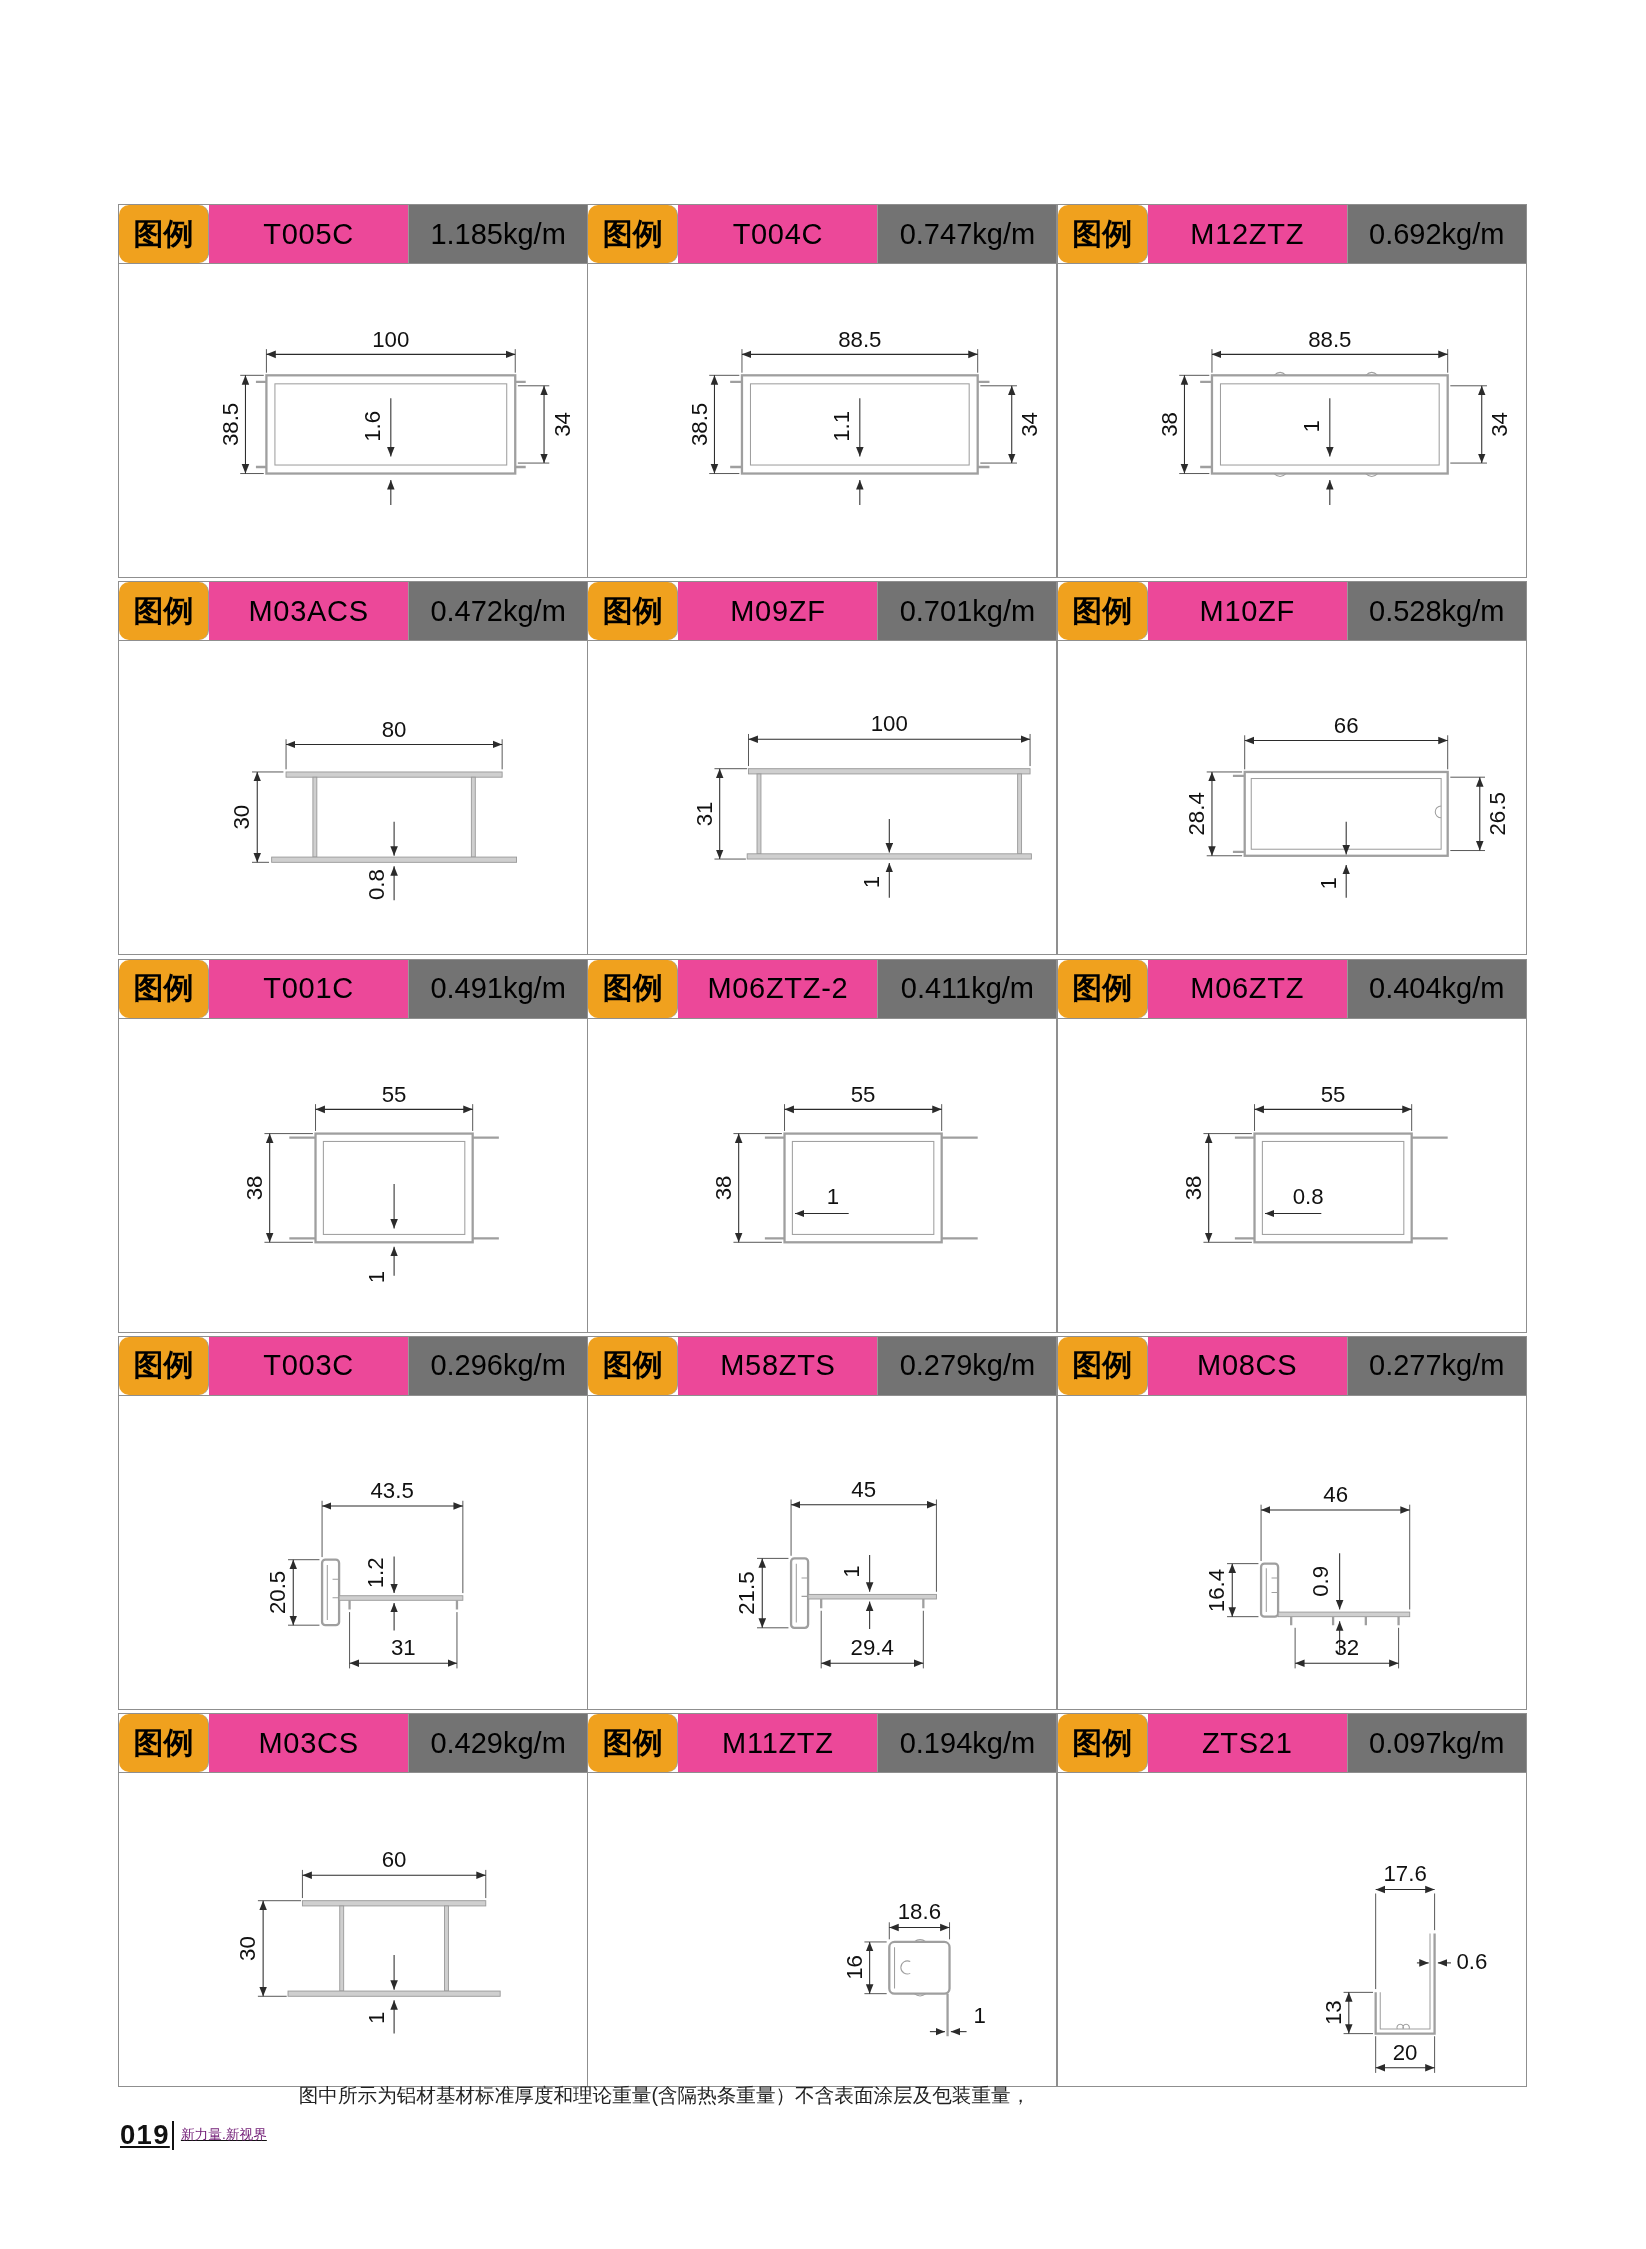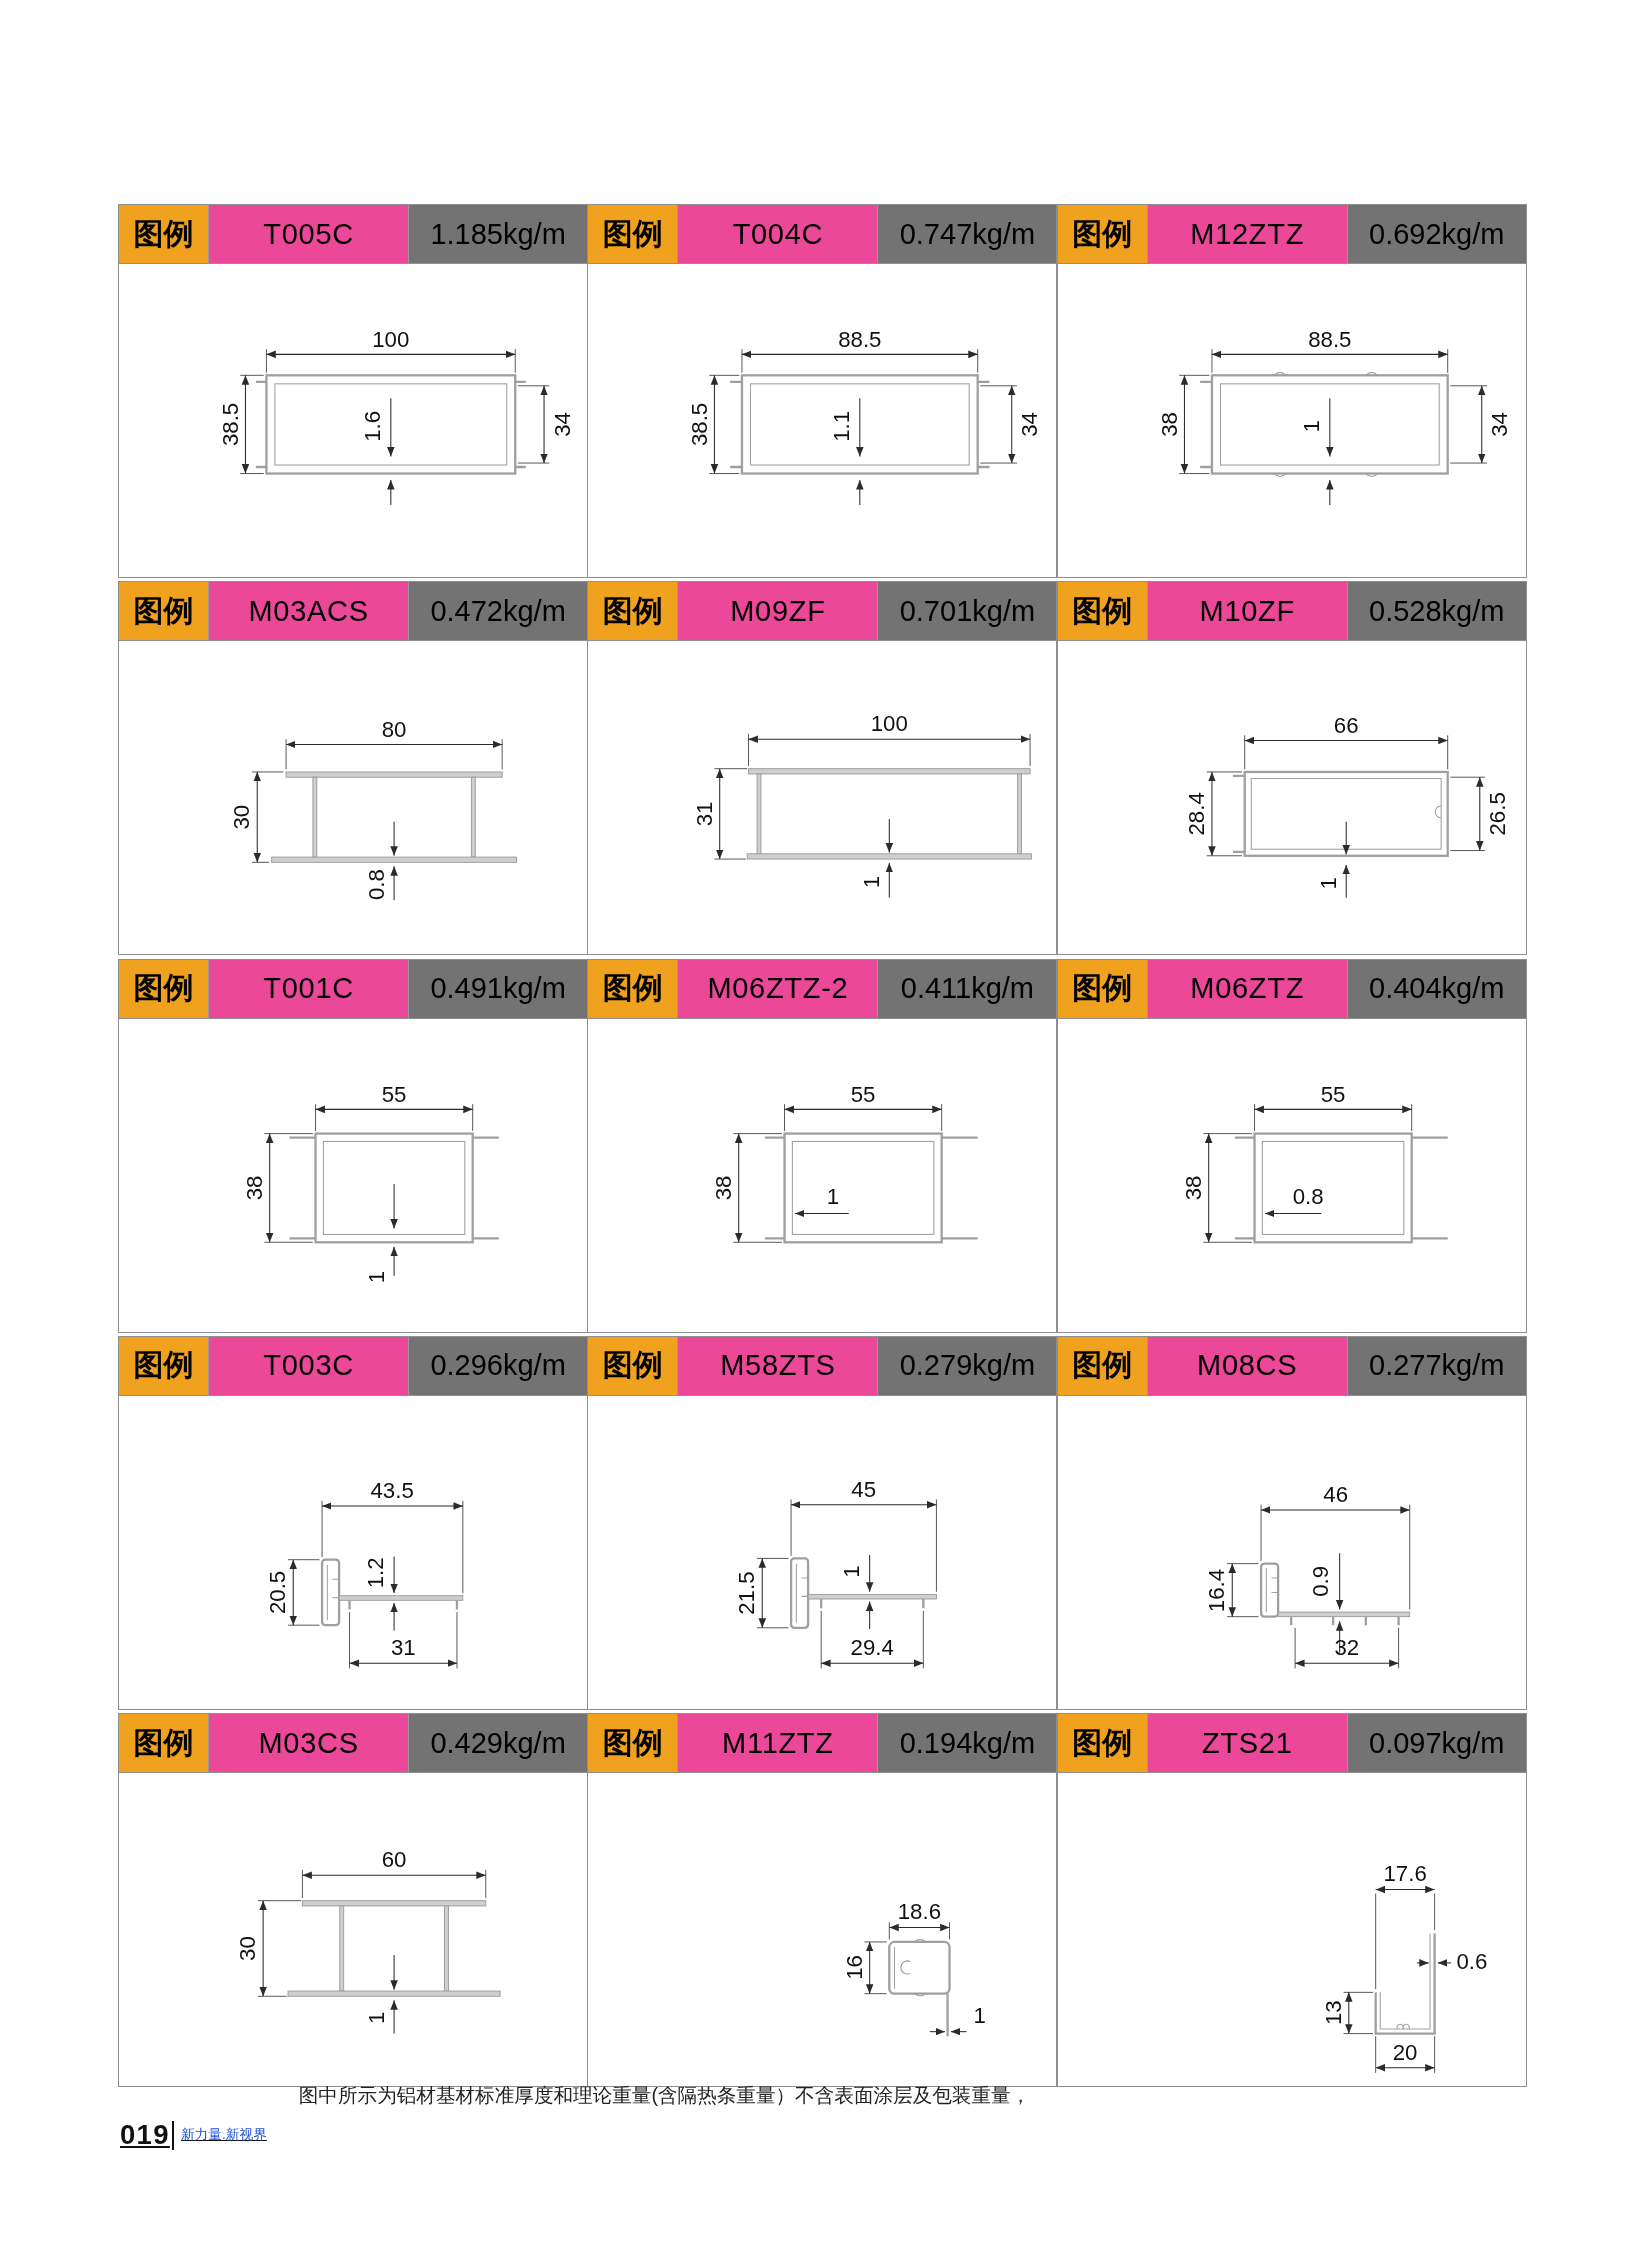--- a/index.html
+++ b/index.html
@@ -11,21 +11,21 @@
   .grid{position:absolute;left:118px;top:204px;width:1411px;}
   .row{display:flex;margin-bottom:3.3px;}
   .cell{
     width:470px;border:0.7px solid #8f8f8f;box-sizing:border-box;
     background:#fff;
   }
   .cell + .cell{margin-left:-0.7px;}
   .cell-header{display:flex;height:58px;border-bottom:0.7px solid #8f8f8f;}
   .hdr-legend{
     width:89px;background:#F0A11E;display:flex;align-items:center;justify-content:center;
-    font-size:30px;font-weight:bold;color:#000;border-right:0.7px solid #9a9a9a;
+    font-size:30px;font-weight:bold;color:#000;border-right:0.7px solid #9a9a9a;border-radius:10px;
   }
   .hdr-code{
     flex:1.12;background:#ec4899;display:flex;align-items:center;justify-content:center;
     font-size:29px;color:#000;border-right:0.7px solid #9a9a9a;letter-spacing:0.7px;
   }
   .hdr-weight{
     flex:1;background:#737373;display:flex;align-items:center;justify-content:center;
     font-size:29px;color:#000;
   }
   .cell-body{height:313px;position:relative;}
@@ -41,21 +41,21 @@
 
   .footer-note{
     position:absolute;top:2080px;left:0;width:1329px;text-align:center;
     font-size:19.6px;line-height:30px;color:#222;
   }
   .page-footer{
     position:absolute;left:120px;top:2119px;display:flex;align-items:center;text-decoration:underline;
   }
   .page-number{font-size:27.5px;font-weight:bold;color:#111;letter-spacing:1.3px;}
   .page-divider{width:2px;height:29px;background:#111;margin:0 6.5px 0 2.6px;}
-  .page-tagline{font-size:13.7px;color:#1d4ed8;}
+  .page-tagline{font-size:13.7px;color:#701a75;}
 </style>
 </head>
 <body>
 
 <svg width="0" height="0" style="position:absolute" aria-hidden="true">
   <defs>
     <marker id="arr" viewBox="0 0 10 8" refX="10" refY="4" markerWidth="9" markerHeight="8" orient="auto-start-reverse">
       <path d="M0,0 L10,4 L0,8 z" fill="#2b2b2b"></path>
     </marker>
   </defs>

